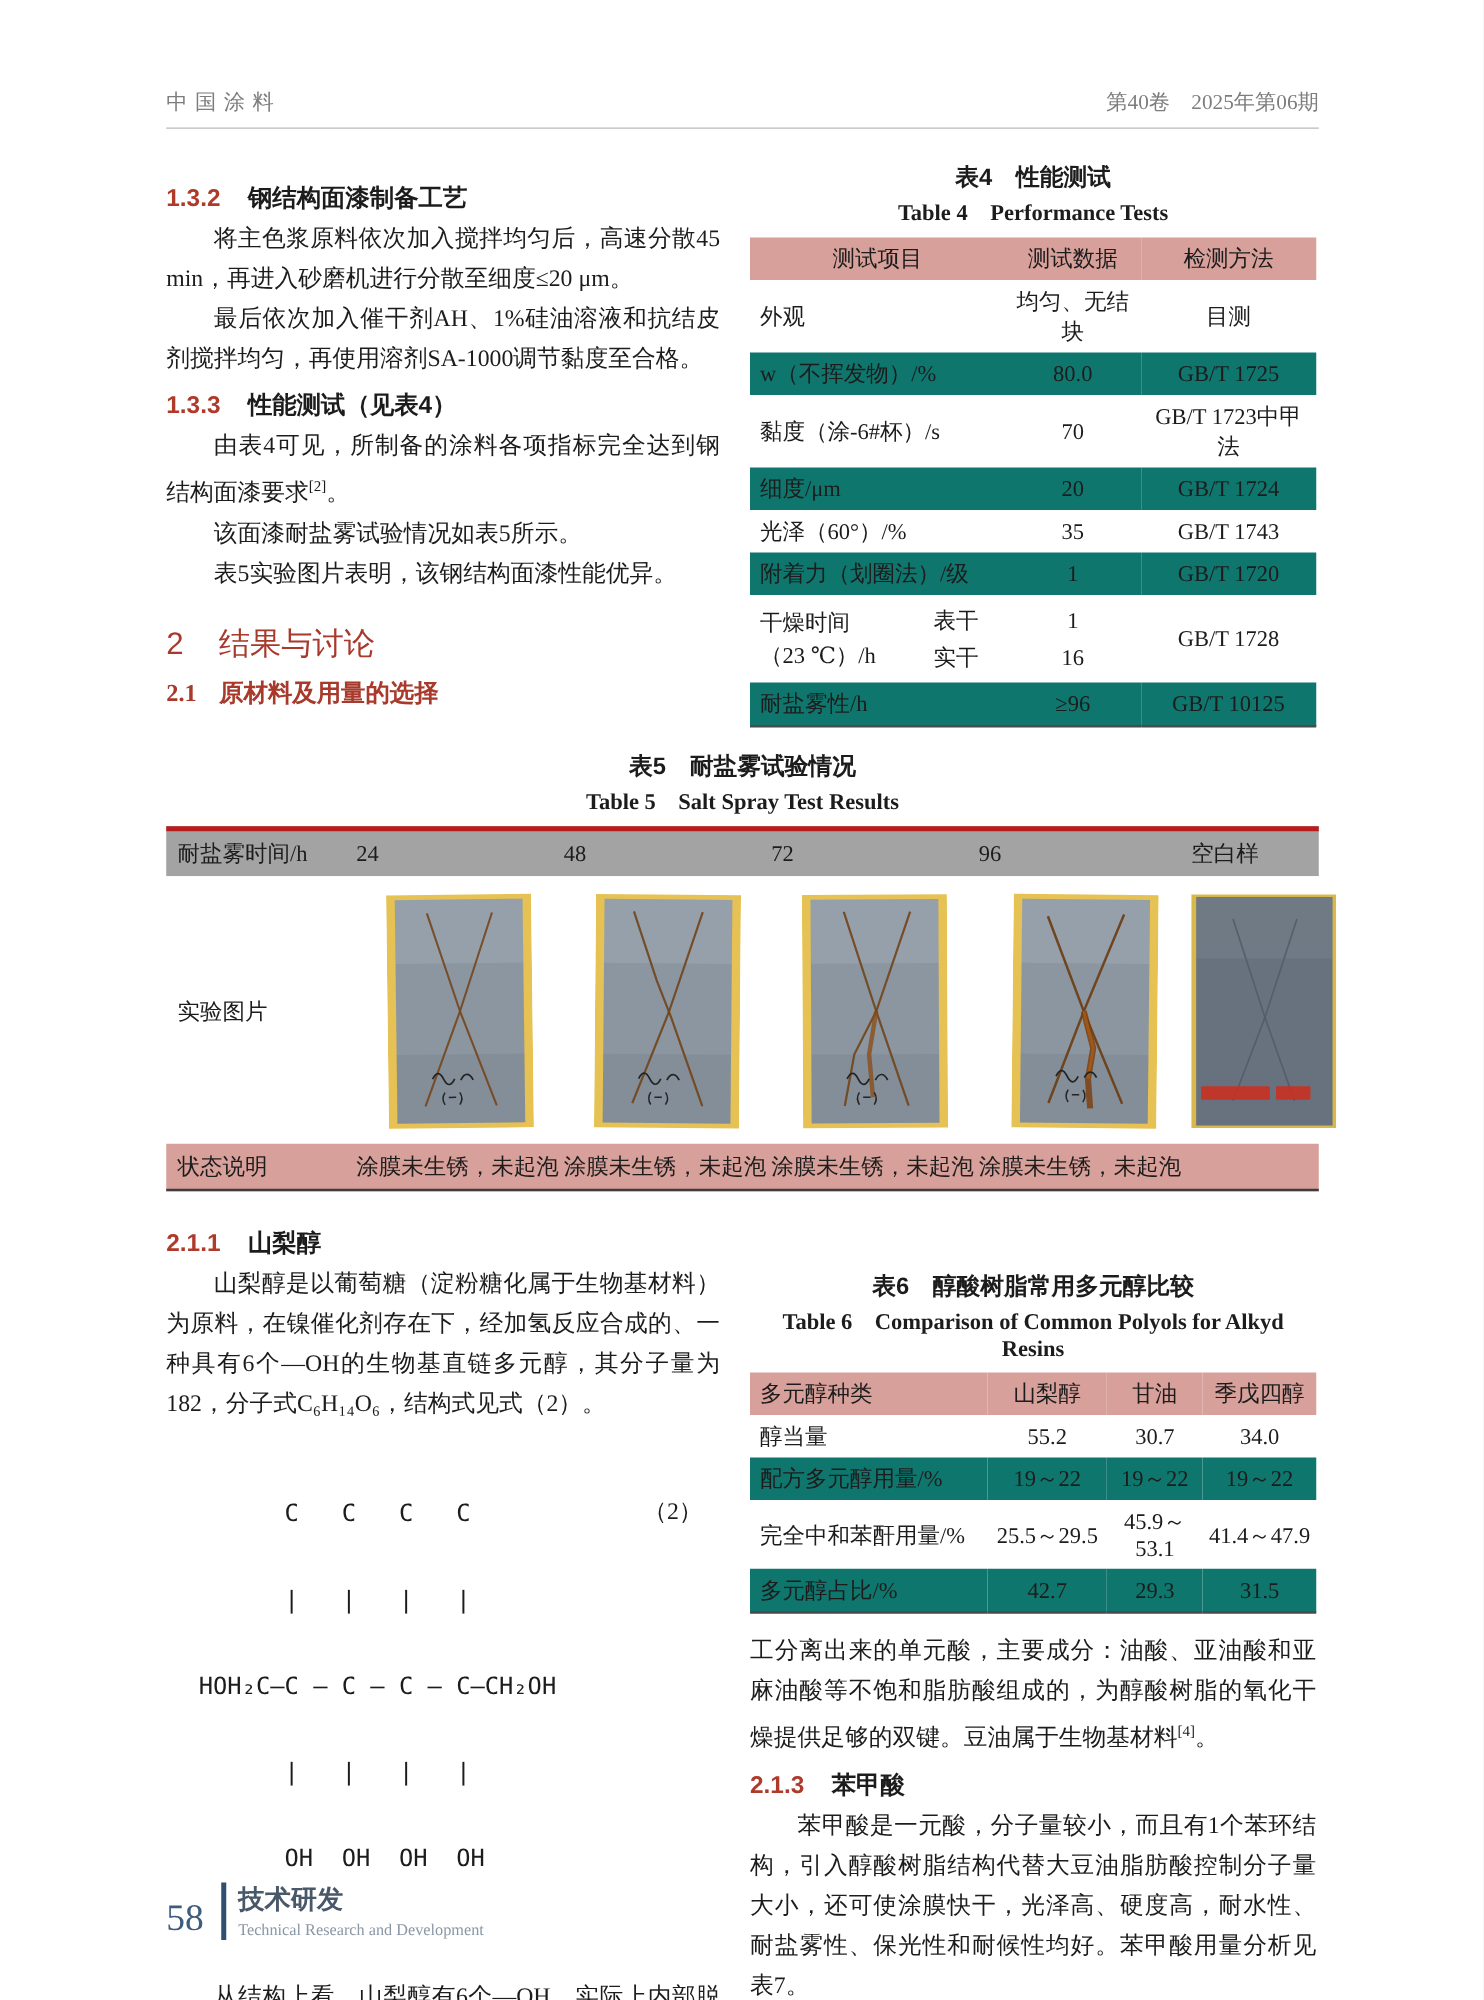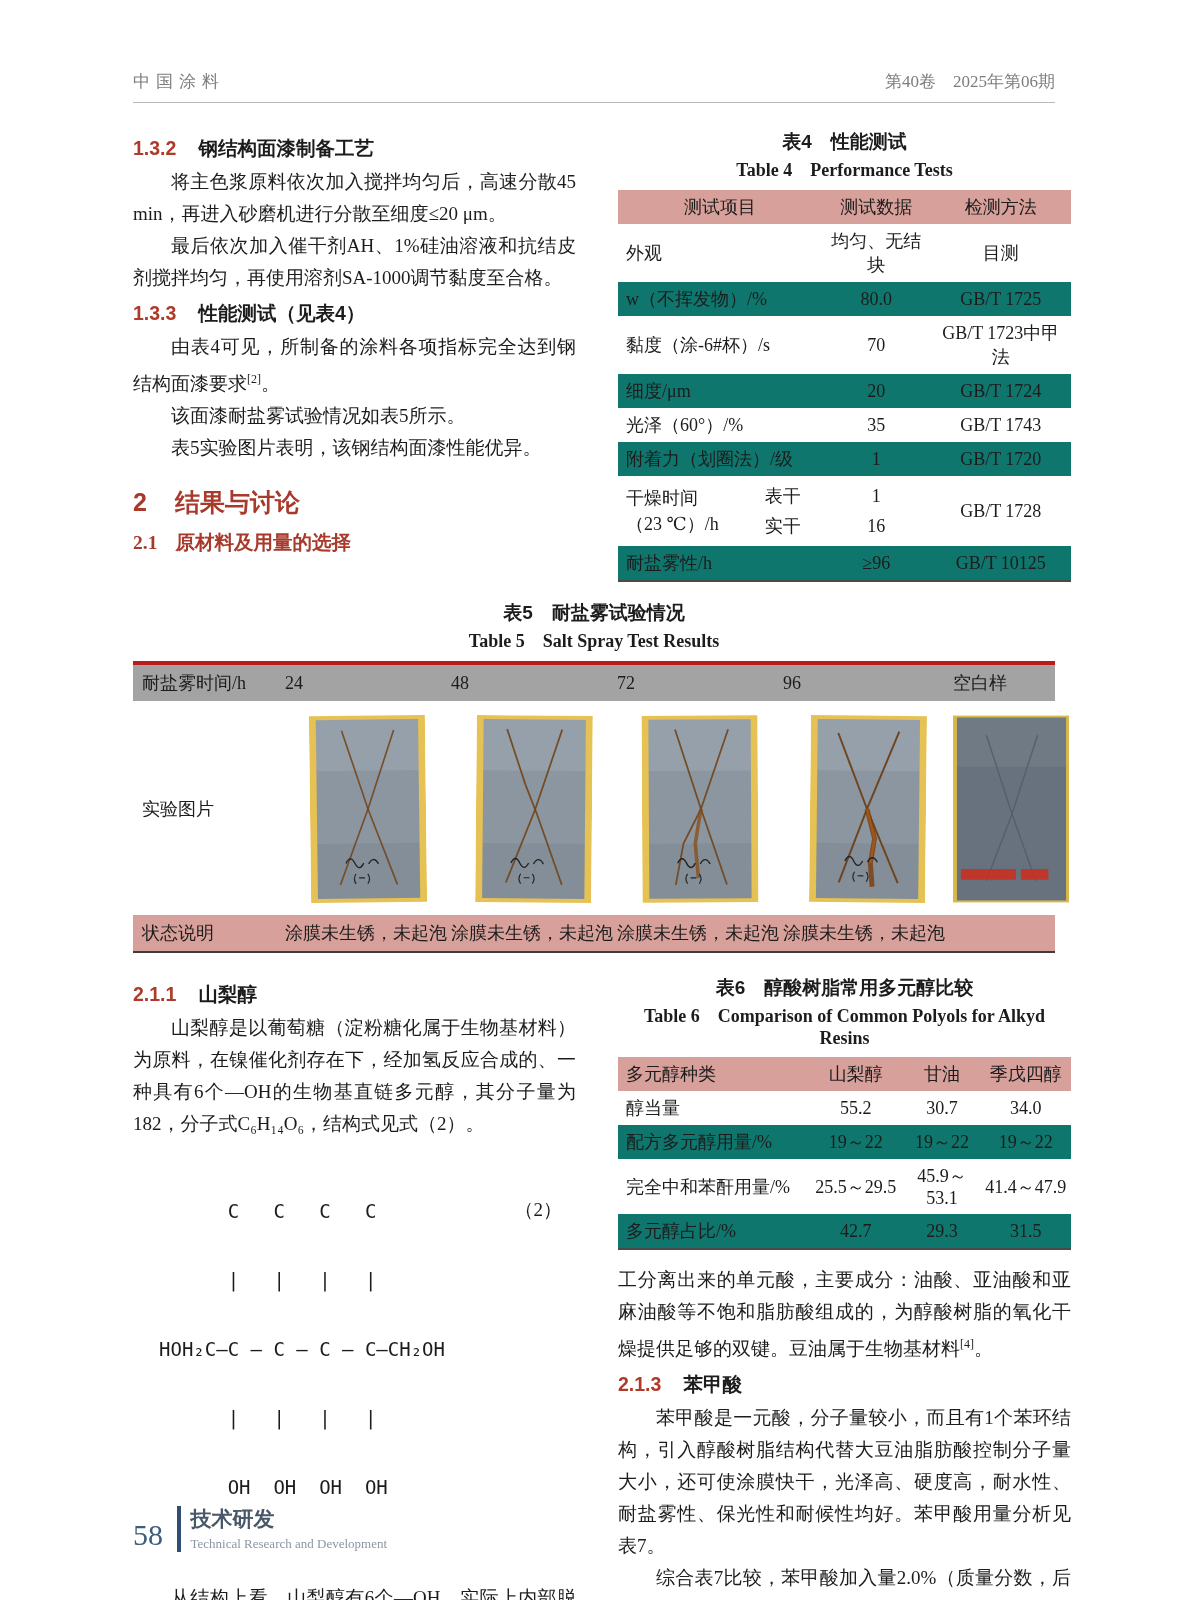--- a/index.html
+++ b/index.html
@@ -12,29 +12,29 @@
   }
   .content { padding: 70px 132px 0 133px; }
 
   
   .run-head { display: flex; justify-content: space-between; align-items: flex-end;
     color: #7d7d7d; font-size: 17px; padding-bottom: 9px; }
   .run-head .jn { letter-spacing: 6px; }
   .head-rule { border: none; border-top: 1.5px solid #b9b9b9; margin-bottom: 26px; }
 
   
-  .two-col { display: flex; gap: 42px; }
+  .two-col { display: flex; gap: 24px; align-items: center; }
   .col-l { width: 443px; flex: none; }
   .col-r { width: 453px; flex: none; }
 
   
   .h3 { font-family: "Liberation Sans", sans-serif; font-size: 19.5px; font-weight: bold;
     margin: 6px 0 4px 0; }
   .h3 .num { color: #b03a2a; font-weight: bold; margin-right: 22px; }
-  .h1-red { font-family: "Liberation Sans", sans-serif; font-size: 25px; font-weight: bold;
+  .h1-red { font-family: "Liberation Sans", sans-serif; font-size: 25px; font-weight: normal;
     color: #a8392b; margin: 22px 0 10px 0; }
   .h1-red .num { margin-right: 28px; }
   .h2-red { font-family: Liberation Serif, serif; font-size: 19.5px; font-weight: bold;
     color: #a8392b; margin: 6px 0 4px 0; }
   .h2-red .num { margin-right: 18px; }
 
   
   .para { font-size: 19px; line-height: 32px; text-align: justify; }
   .indent { text-indent: 2em; }
   .para sup { font-size: 12px; }

